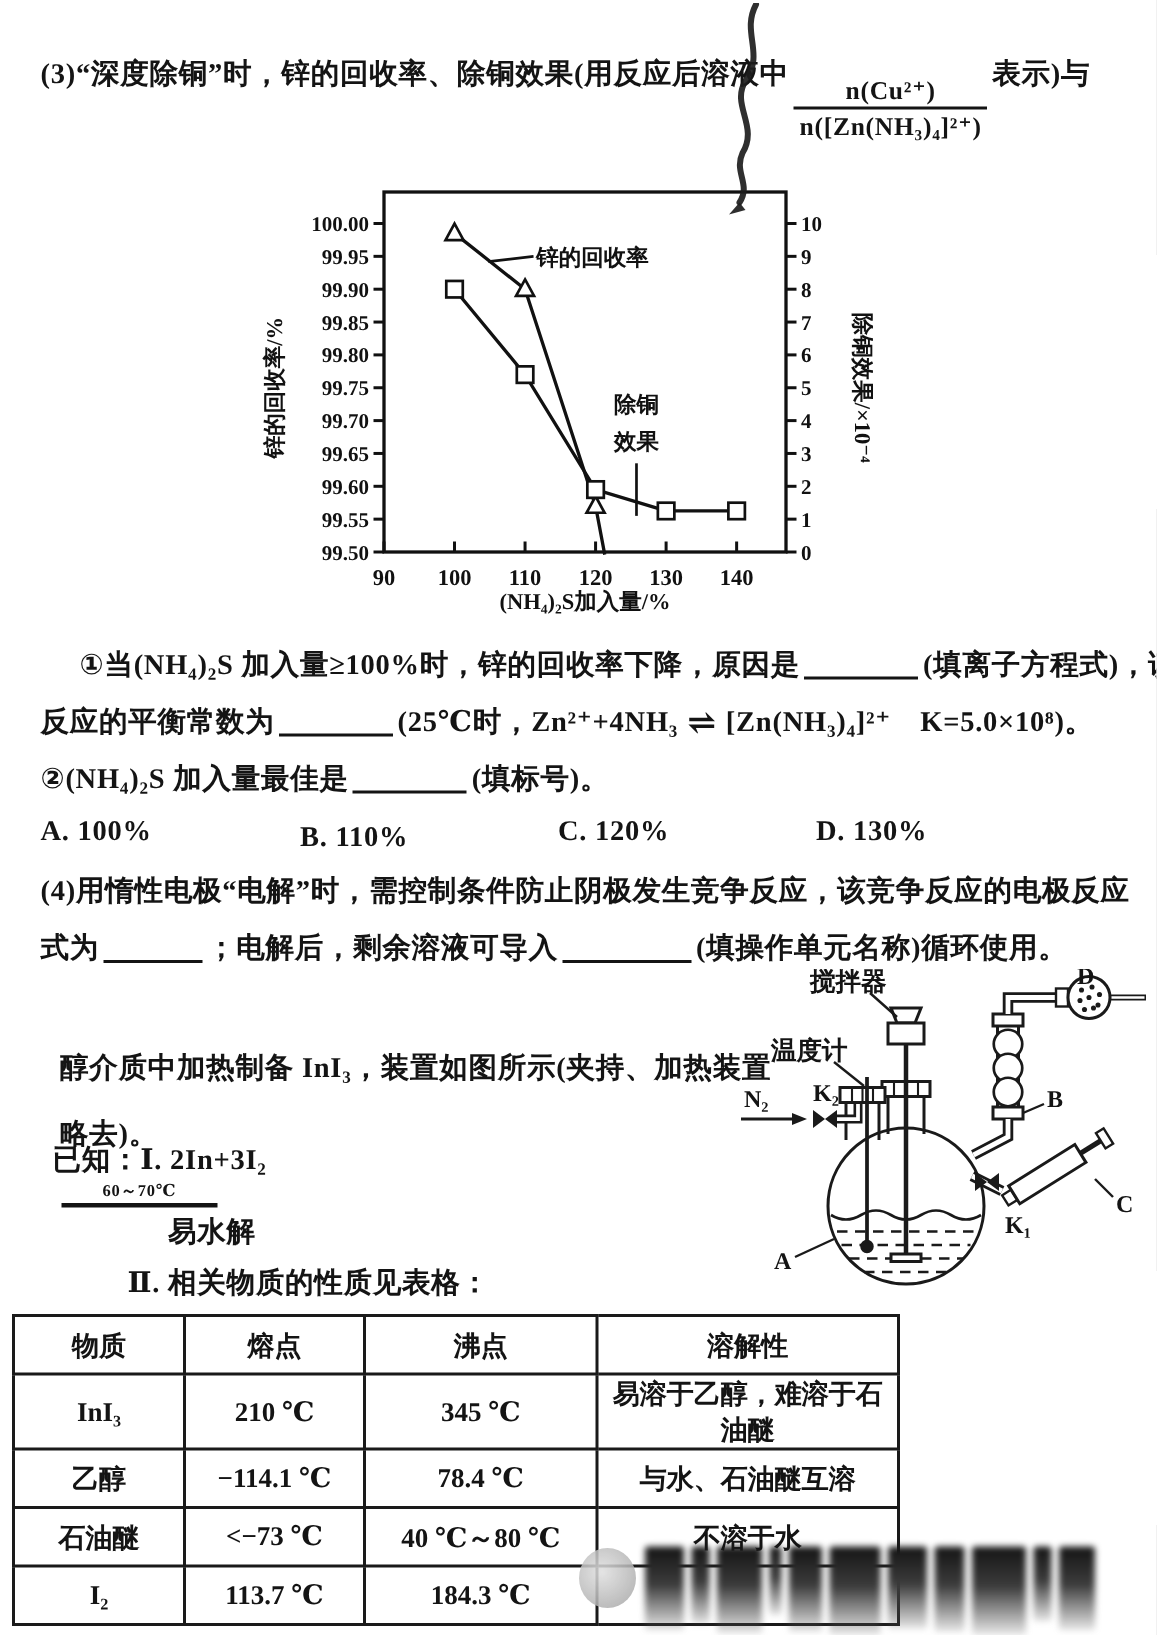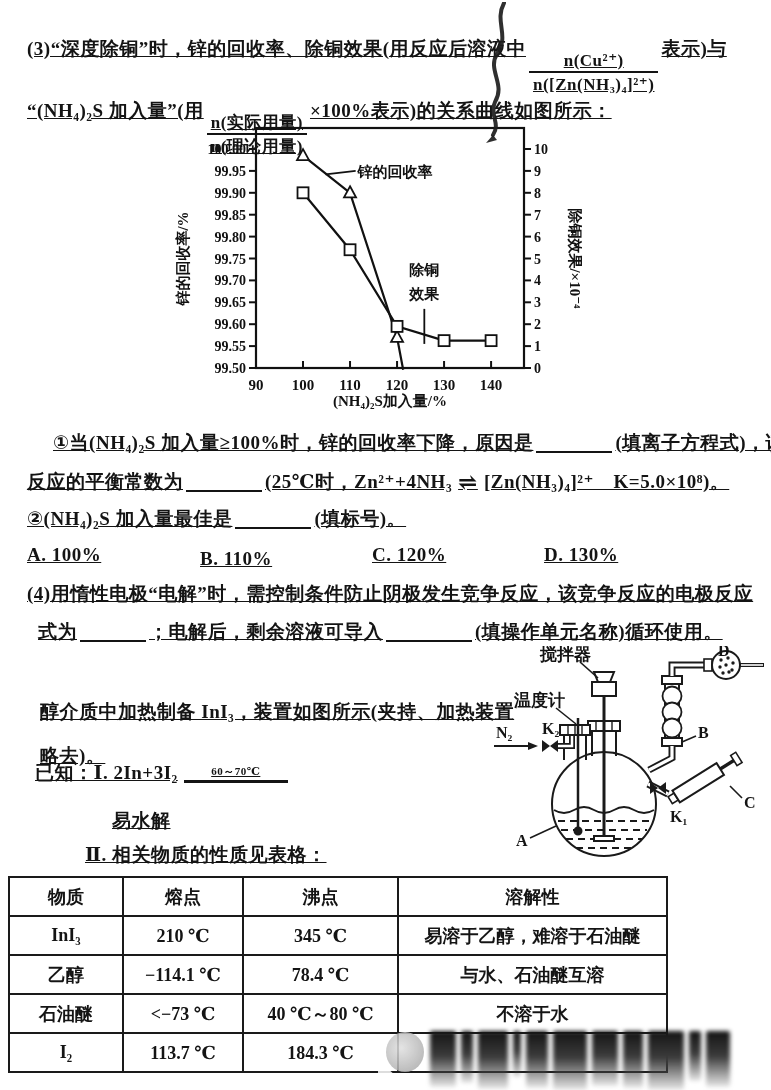--- a/index.html
+++ b/index.html
@@ -1,39 +1,39 @@
 <!DOCTYPE html>
 <html><head>
 <meta charset="utf-8">
 <style>
   html,body{margin:0;padding:0;background:#e8e8e8;}
   #page{position:relative;width:771px;height:1090px;background:#ffffff;overflow:hidden;
         font-family:"Liberation Serif","DejaVu Serif","DejaVu Sans",serif;color:#141414;}
-  .line{position:absolute;white-space:nowrap;font-size:19px;font-weight:700;letter-spacing:.5px;color:#141414;text-decoration:underline;}
+  .line{position:absolute;white-space:nowrap;font-size:19px;font-weight:700;letter-spacing:.5px;color:#141414;}
   .flexline{display:flex;align-items:center;}
   .frac{display:inline-flex;flex-direction:column;align-items:center;font-size:17px;line-height:1.25;margin:0 3px;}
   .frac .den{border-top:2.2px solid #141414;padding:1px 4px 0 4px;}
   .frac .num{padding:0 4px;margin-top:48px;}
   .blank{display:inline-block;border-bottom:2.2px solid #141414;height:17px;vertical-align:-4px;margin:0 3px;}
   .w66{width:66px}.w76{width:76px}.w86{width:86px}
   .eqarrow{font-size:23px;margin:0 6px;vertical-align:-2px;}
   .rxn{display:inline-flex;flex-direction:column;align-items:center;margin:0 6px;}
   .rxn .cond{font-size:11px;line-height:1.1;padding:0 6px;}
   .rxn .bar{width:104px;border-top:3px solid #141414;margin-top:2px;}
   #chart{position:absolute;left:172px;top:120px;width:410px;height:292px;}
   #chart svg text{fill:#111;font-weight:700;font-family:inherit;}
   #chart .tick{font-size:14px;}
   #chart .xtick{font-size:15px;}
   #chart .axlab{font-size:15px;}
   #chart .ann{font-size:15px;}
   #squiggle{position:absolute;left:482px;top:2px;z-index:4;}
   #apparatus{position:absolute;left:492px;top:646px;}
   #apparatus text{fill:#141414;font-weight:700;font-size:17px;font-family:inherit;}
   #apparatus text.lt{font-size:16px;}
-  table#props{position:absolute;left:8px;top:876px;width:660px;border-collapse:collapse;
+  table#props{position:absolute;left:8px;top:876px;width:592px;border-collapse:collapse;
               font-size:18px;font-weight:700;text-align:center;color:#141414;}
   table#props th,table#props td{border:2.2px solid #1a1a1a;height:37px;padding:0 4px;font-weight:700;}
   #smudge{position:absolute;left:430px;top:1031px;width:308px;height:60px;display:flex;gap:5px;
           align-items:flex-start;filter:blur(2.2px);z-index:6;}
   #smudge .bar{background:linear-gradient(180deg,#141414 0%,#3c3c3c 45%,rgba(110,110,110,.15) 100%);
                border-radius:2px;}
   #watermark{position:absolute;left:386px;top:1032px;width:38px;height:40px;border-radius:50%;
              background:radial-gradient(circle at 40% 40%,#e0e0e0,#9f9f9f);opacity:.85;z-index:5;}
   #watermark:after{content:"";position:absolute;left:-8px;bottom:-4px;width:0;height:0;
              border-left:18px solid #ffffff;border-top:16px solid transparent;}
@@ -45,28 +45,20 @@
 
   <div class="line flexline" style="left:27px;top:2px;">
     <span>(3)“深度除铜”时，锌的回收率、除铜效果(用反应后溶液中</span>
     <span class="frac">
       <span class="num">n(Cu²⁺)</span>
       <span class="den">n([Zn(NH₃)₄]²⁺)</span>
     </span>
     <span>表示)与</span>
   </div>
 
-  <div class="line flexline" style="left:27px;top:64px;">
-    <span>“(NH₄)₂S 加入量”(用</span>
-    <span class="frac">
-      <span class="num">n(实际用量)</span>
-      <span class="den">n(理论用量)</span>
-    </span>
-    <span>×100%表示)的关系曲线如图所示：</span>
-  </div>
 
   <svg id="squiggle" width="36" height="142" viewBox="0 0 36 142">
     <path d="M22,1 C12,20 28,33 15,52 C5,68 24,82 13,100 C7,113 19,121 11,133" fill="none" stroke="#1d1d1d" stroke-width="4" stroke-linecap="round" opacity="0.92"></path>
     <path d="M11,133 l-7,8 l11,-3 z" fill="#1d1d1d" opacity="0.92"></path>
   </svg>
 
   <div id="chart"><svg width="410" height="292" viewBox="0 0 410 292">
         <rect x="84" y="8" width="268" height="240" fill="none" stroke="#111" stroke-width="2.2"></rect>
         <line x1="77" y1="29" x2="84" y2="29" stroke="#111" stroke-width="2"></line>
         <text x="74" y="34" text-anchor="end" class="tick">100.00</text>
@@ -156,28 +148,28 @@
   </div>
 
   <div>
     <span class="line" style="left:27px;top:544px;">A. 100%</span>
     <span class="line" style="left:200px;top:548px;">B. 110%</span>
     <span class="line" style="left:372px;top:544px;">C. 120%</span>
     <span class="line" style="left:544px;top:544px;text-align:right;">D. 130%</span>
   </div>
 
   <div class="line" style="left:27px;top:581px;">(4)用惰性电极“电解”时，需控制条件防止阴极发生竞争反应，该竞争反应的电极反应</div>
-  <div class="line" style="left:27px;top:619px;margin-left:11px;">
+  <div class="line" style="left:27px;top:619px;">
     <span>式为</span><span class="blank w66"></span><span>；电解后，剩余溶液可导入</span><span class="blank w86"></span><span>(填操作单元名称)循环使用。</span>
   </div>
 
   <div class="line" style="left:40px;top:699px;">醇介质中加热制备 InI₃，装置如图所示(夹持、加热装置</div>
   <div class="line" style="left:40px;top:743px;">略去)。</div>
 
-  <div class="line flexline" style="left:35px;top:760px;align-items:center;">
+  <div class="line flexline" style="left:35px;top:760px;align-items:flex-start;flex-direction:column;">
     <span style="padding-bottom:2px;">已知：Ⅰ. 2In+3I₂</span>
     <span class="rxn">
       <span class="cond">60～70℃</span>
       <span class="bar"></span>
     </span>
   </div>
   <div class="line" style="left:112px;top:808px;">易水解</div>
   <div class="line" style="left:85px;top:842px;">Ⅱ. 相关物质的性质见表格：</div>
 
   <svg id="apparatus" width="276" height="228" viewBox="0 0 276 228">

